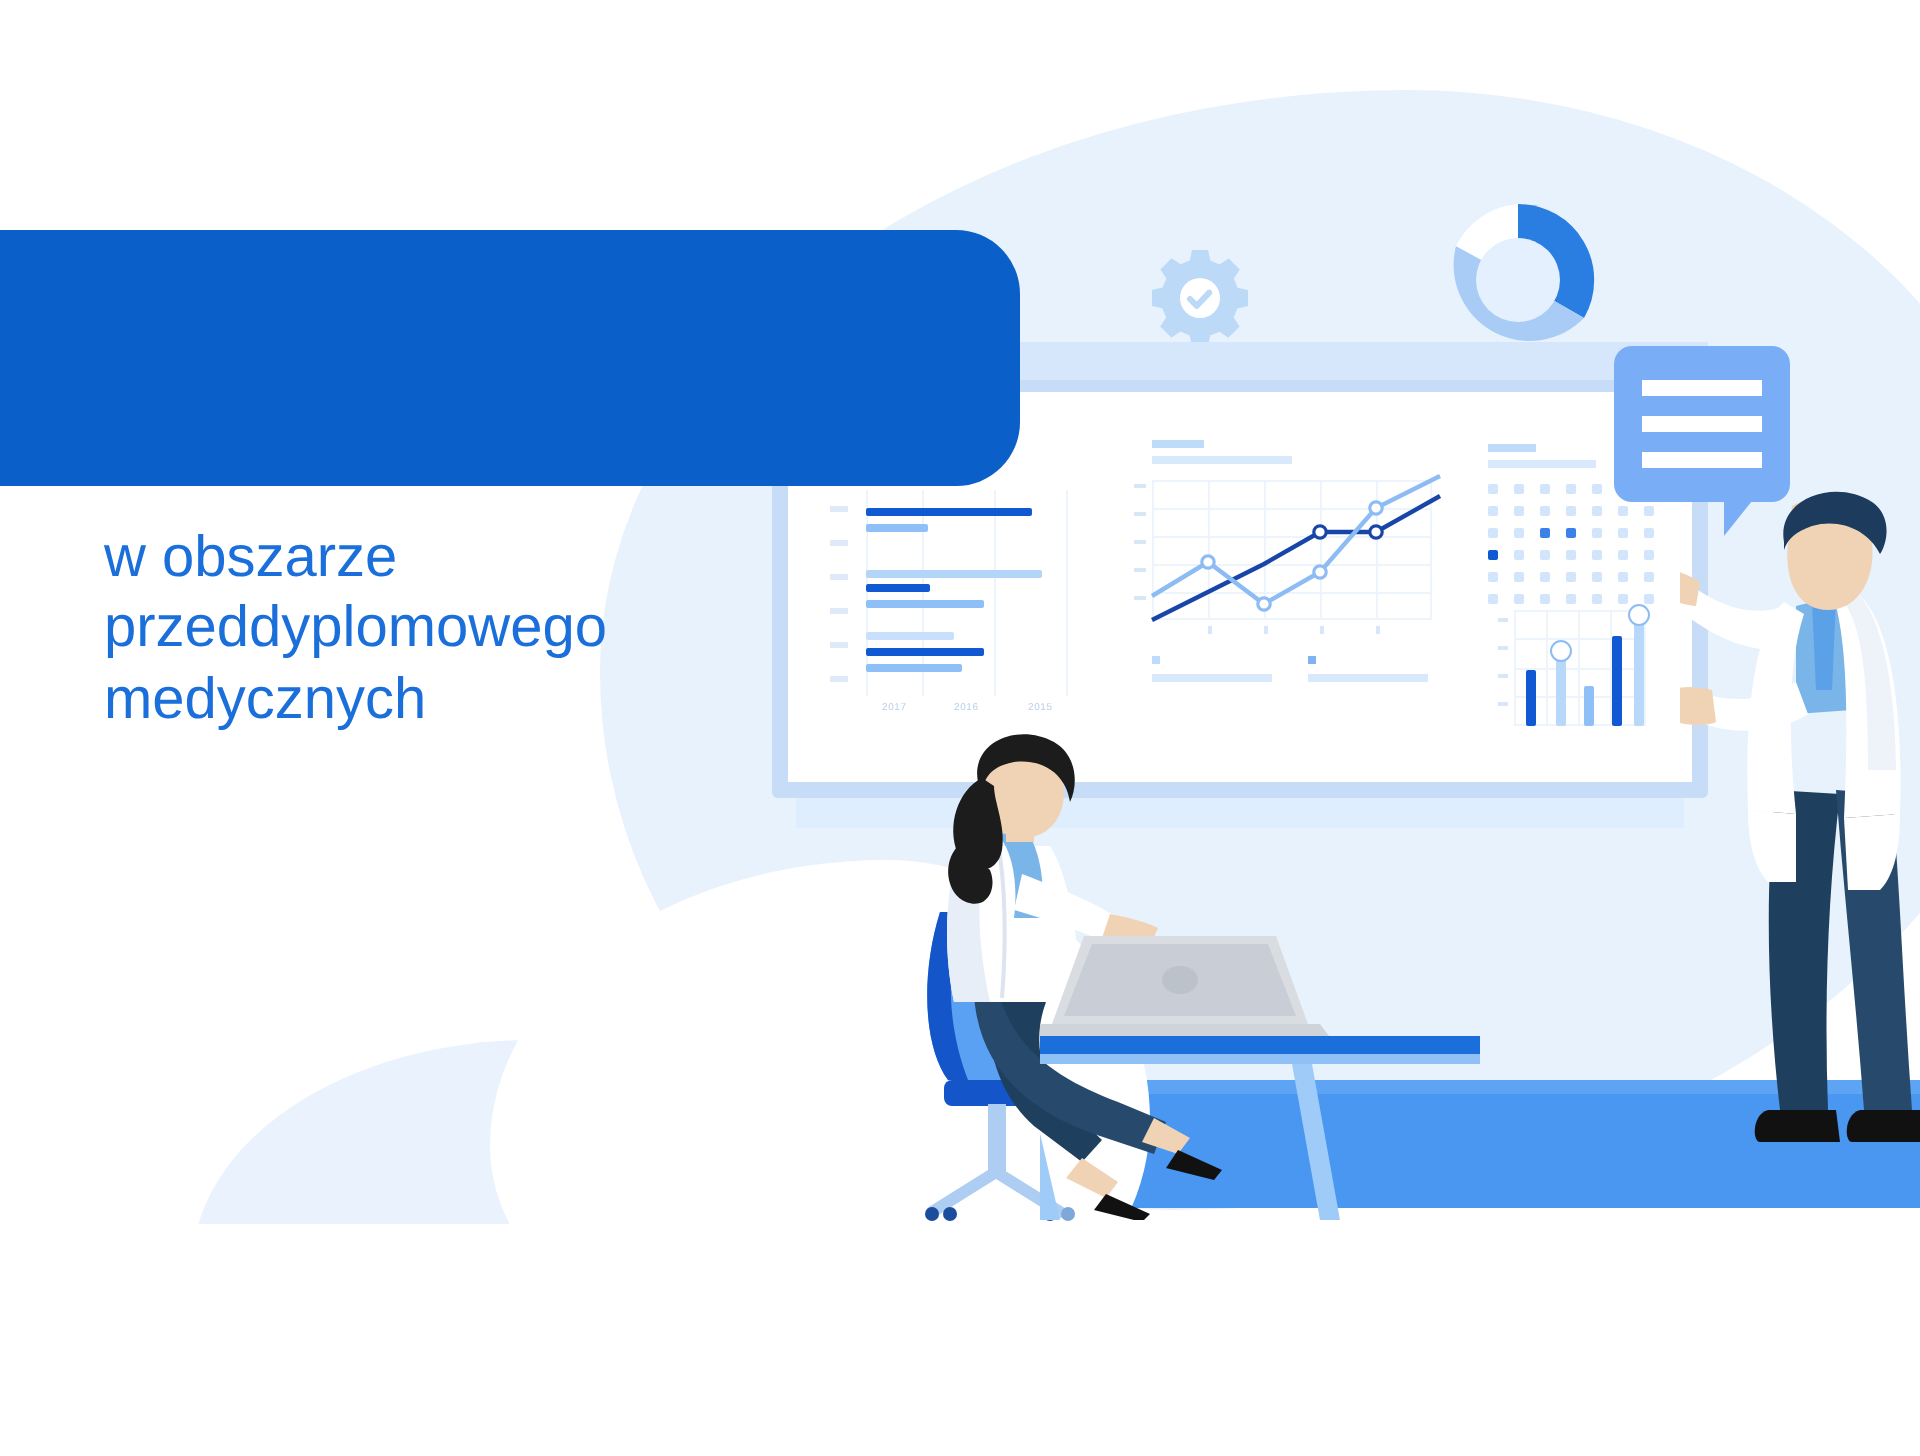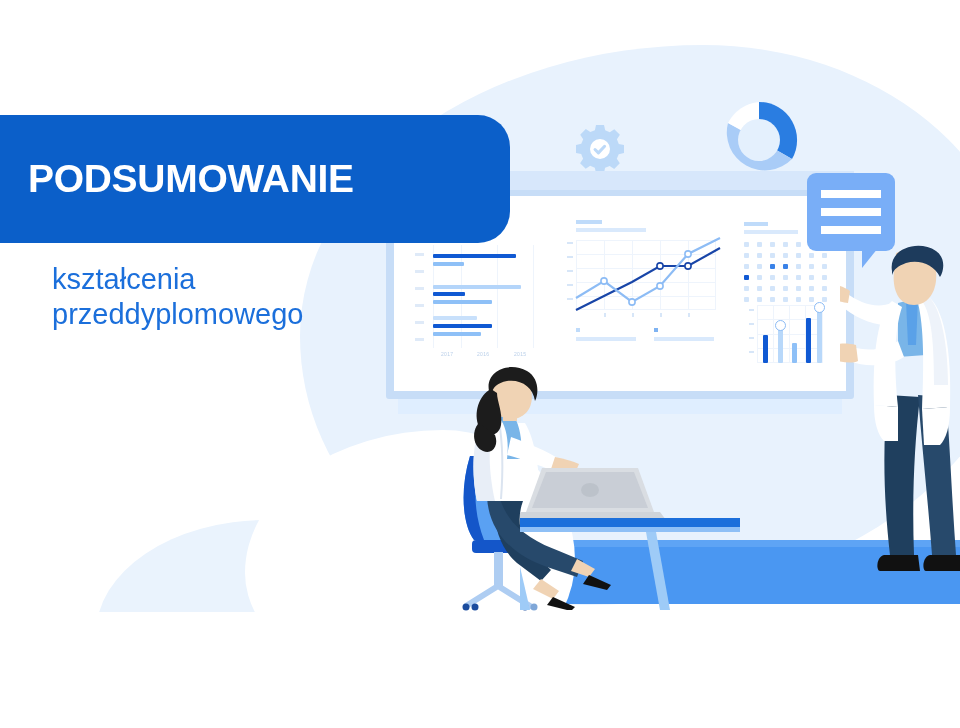--- a/index.html
+++ b/index.html
@@ -471,26 +471,26 @@
         <path d="M62 36 L80 36 L80 56 L62 56 Z" fill="#e4c3a2"></path>
         <path d="M56 8 C74 -2 94 6 96 26 C98 46 88 60 74 60 C58 60 52 44 54 26 Z" fill="#f0d3b4"></path>
 
         <path d="M52 26 C48 4 78 -6 96 6 C106 13 104 26 100 32 C94 20 80 14 66 18 C58 21 54 24 52 30 Z" fill="#1d3b5c"></path>
       </svg>
     </div>
 
   </div>
 
   <div class="title-banner">
-    <div class="title-line">PODSUMOWANIE</div>
   </div>
 
   <div class="subtitle">
-    <div>kształcenia</div>
+    <div>w obszarze</div>
     <div>przeddyplomowego</div>
+    <div>medycznych</div>
   </div>
 
   <div class="footer">
 
     
     
 
     
     
 

